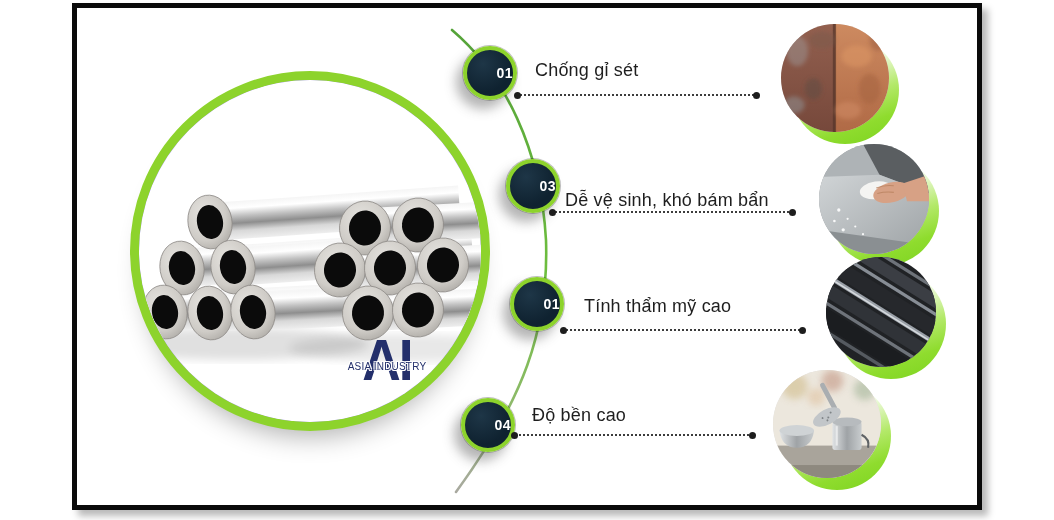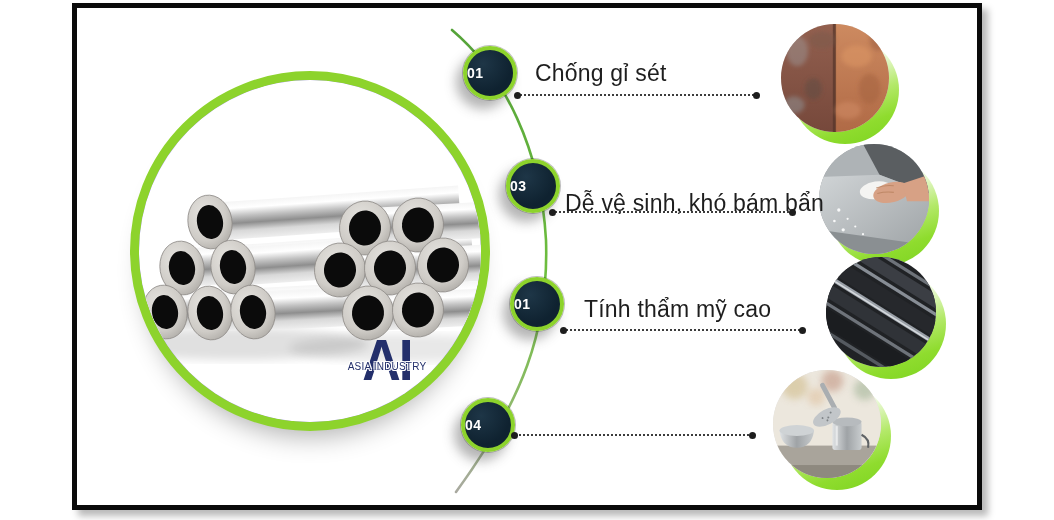--- a/index.html
+++ b/index.html
@@ -30,32 +30,32 @@
     position:absolute;left:-6px;top:28px;width:108px;
     font-size:10px;font-weight:normal;color:var(--logo-navy,#232F6B);letter-spacing:.2px;white-space:nowrap;
     text-shadow:-1px -1px 0 #fff,1px -1px 0 #fff,-1px 1px 0 #fff,1px 1px 0 #fff,0 1px 0 #fff,0 -1px 0 #fff;
   }
 
   
   .badge{
     position:absolute;width:46px;height:46px;border-radius:50%;
     border:4px solid var(--accent-green,#8DD32C);
     background:radial-gradient(circle at 35% 30%, #1e3647 0%, var(--badge-navy,#0F2230) 65%);
-    display:flex;align-items:center;justify-content:flex-start;z-index:3;
+    display:flex;align-items:center;justify-content:flex-end;z-index:3;
     box-shadow:-7px 9px 12px rgba(70,70,70,.40), 0 0 0 1px rgba(0,0,0,.25);
   }
   .badge span{color:#fff;font-size:14px;font-weight:bold;letter-spacing:.5px;}
   .badge-1{left:463px;top:46px;}
   .badge-2{left:506px;top:159px;}
   .badge-3{left:510px;top:277px;}
   .badge-4{left:461px;top:398px;}
 
   
   .feat-label{
-    position:absolute;font-size:23px;color:var(--text-dark,#1E1E1E);z-index:3;
+    position:absolute;font-size:18px;color:var(--text-dark,#1E1E1E);z-index:3;
     letter-spacing:.2px;white-space:nowrap;
   }
   .label-1{left:535px;top:60px;}
   .label-2{left:565px;top:190px;}
   .label-3{left:584px;top:296px;}
   .label-4{left:532px;top:405px;}
 
   
   .dotline{
     position:absolute;height:0;border-top:2px dotted #3c3c3c;z-index:3;
@@ -203,20 +203,21 @@
   <div class="badge badge-3">
       <span>01</span>
     </div>
   <div class="badge badge-4">
       <span>04</span>
     </div>
 
   <div class="feat-label label-1">Chống gỉ sét</div>
   <div class="feat-label label-2">Dễ vệ sinh, khó bám bẩn</div>
   <div class="feat-label label-3">Tính thẩm mỹ cao</div>
+  <div class="feat-label label-4">Độ bền cao</div>
 
   <div class="dotline dot-1"></div>
   <div class="dotline dot-2"></div>
   <div class="dotline dot-3"></div>
   <div class="dotline dot-4"></div>
 
   <div class="photo-wrap pw-1">
     <div class="green-back"></div>
     <div class="photo-circle">
       <svg viewBox="0 0 100 100">

